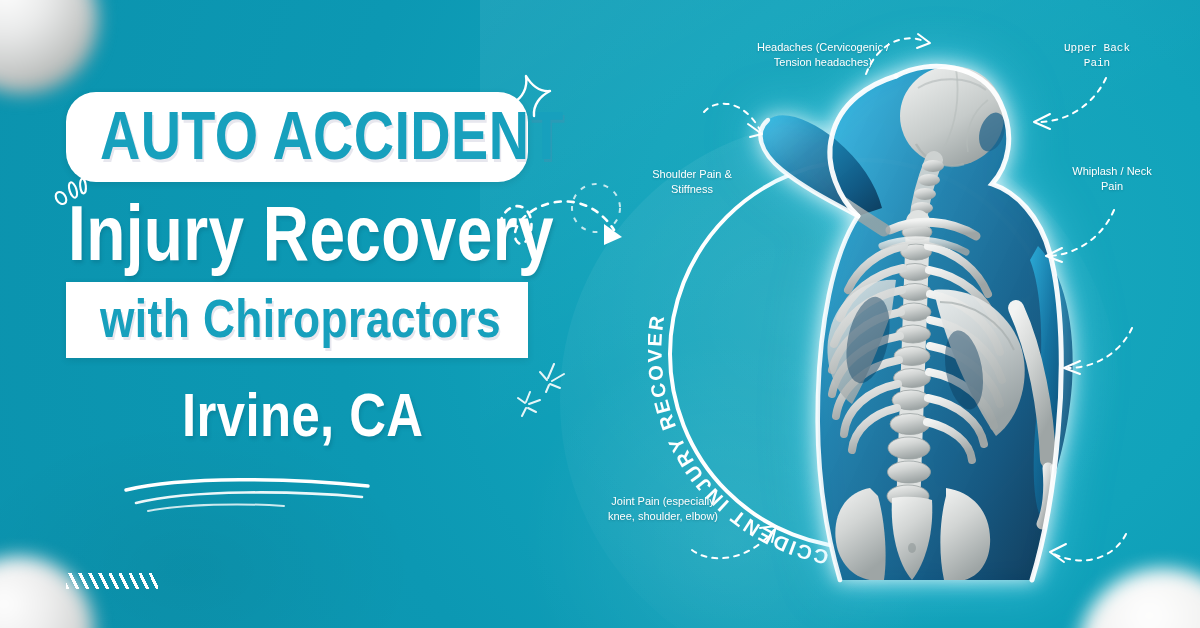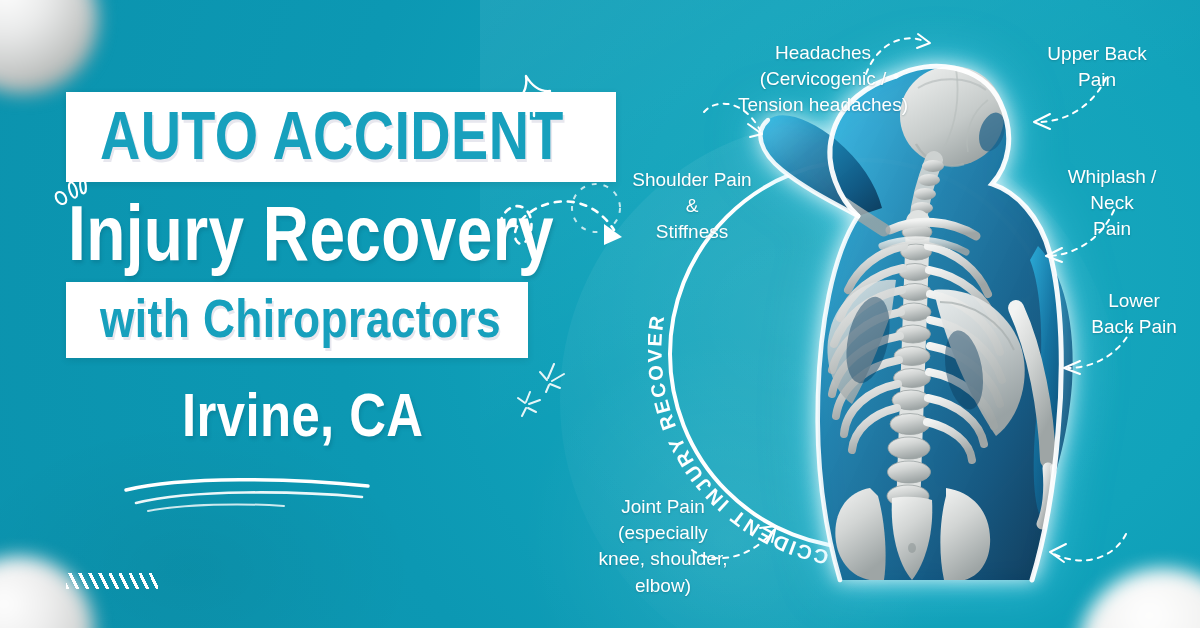--- a/index.html
+++ b/index.html
@@ -30,21 +30,21 @@
     background:radial-gradient(circle at 40% 32%, #ffffff 0%, #ededed 34%, #d2d4d3 62%, #b2b7b5 85%, #9aa19e 100%);}
   .sphere-br{left:1078px;top:568px;width:170px;height:170px;
     background:radial-gradient(circle at 42% 28%, #ffffff 0%, #f2f2f1 38%, #dcdedd 66%, #c3c7c5 88%, #b2b8b6 100%);}
 
   
   .headline{position:absolute;left:66px;top:92px;width:560px;}
   .band{
     background:#ffffff;display:block;padding:9px 22px 13px 34px;
     box-shadow:0 2px 7px rgba(0,0,0,.10);
   }
-  .band-1{width:550px;}
+  .band-1{width:462px;border-radius:30px;}
   .band-3{width:462px;margin-top:9px;}
   .t-line{
     font-weight:700;letter-spacing:.5px;line-height:1;margin:0;
     font-family:"Liberation Sans", sans-serif;
     transform:scaleX(.82);transform-origin:left center;white-space:nowrap;
   }
   .t-auto{
     font-size:68px;color:#17a0bd;
     text-shadow:2px 3px 0 rgba(120,120,160,.18);
   }
@@ -90,27 +90,27 @@
   }
 
   
   .figure{
     position:absolute;left:80px;top:0px;width:400px;height:560px;
     filter:drop-shadow(0 0 10px rgba(255,255,255,.85)) drop-shadow(0 0 22px rgba(120,230,255,.5));
   }
 
   
   .anno{
-    position:absolute;color:#ffffff;font-size:19px;line-height:1.38;
+    position:absolute;color:#ffffff;font-size:11px;line-height:1.38;
     text-align:center;font-family:"Liberation Sans", sans-serif;font-weight:400;
     text-shadow:0 1px 2px rgba(0,50,65,.25);white-space:pre-line;
   }
   .anno-headaches{left:735px;top:40px;width:176px;}
   .anno-shoulder{left:624px;top:121px;width:136px;margin-top:46px;}
-  .anno-upperback{left:1038px;top:41px;width:118px;}
+  .anno-upperback{left:1038px;top:41px;width:118px;font-family:Liberation Mono, monospace;}
   .anno-whiplash{left:1048px;top:164px;width:128px;}
   .anno-lowerback{left:1086px;top:288px;width:96px;}
   .anno-muscle{left:1056px;top:494px;width:140px;}
   .anno-joint{left:588px;top:494px;width:150px;}
 
   .arrow-svg{position:absolute;pointer-events:none;}
   .a1{left:862px;top:30px;width:70px;height:48px;}
   .a2{left:700px;top:96px;width:68px;height:44px;}
   .a3{left:1028px;top:74px;width:86px;height:58px;}
   .a4{left:1040px;top:206px;width:86px;height:58px;}
@@ -359,22 +359,20 @@
   </div>
 
   <div class="anno anno-headaches">Headaches (Cervicogenic /
 Tension headaches)</div>
   <div class="anno anno-shoulder">Shoulder Pain &amp;
 Stiffness</div>
   <div class="anno anno-upperback">Upper Back
 Pain</div>
   <div class="anno anno-whiplash">Whiplash / Neck
 Pain</div>
-  <div class="anno anno-lowerback">Lower
-Back Pain</div>
   <div class="anno anno-joint">Joint Pain (especially
 knee, shoulder, elbow)</div>
 
   <svg class="arrow-svg a1" viewBox="0 0 70 48">
     <path d="M4 44 C 16 12, 44 2, 64 12" stroke="#ffffff" stroke-width="2" fill="none" stroke-dasharray="5 6" stroke-linecap="round"></path>
     <path d="M56 4 L68 13 L55 18" stroke="#ffffff" stroke-width="2" fill="none" stroke-linecap="round" stroke-linejoin="round"></path>
   </svg>
 
   <svg class="arrow-svg a2" viewBox="0 0 68 44">
     <path d="M4 16 C 16 2, 44 4, 60 34" stroke="#ffffff" stroke-width="2" fill="none" stroke-dasharray="5 6" stroke-linecap="round"></path>

